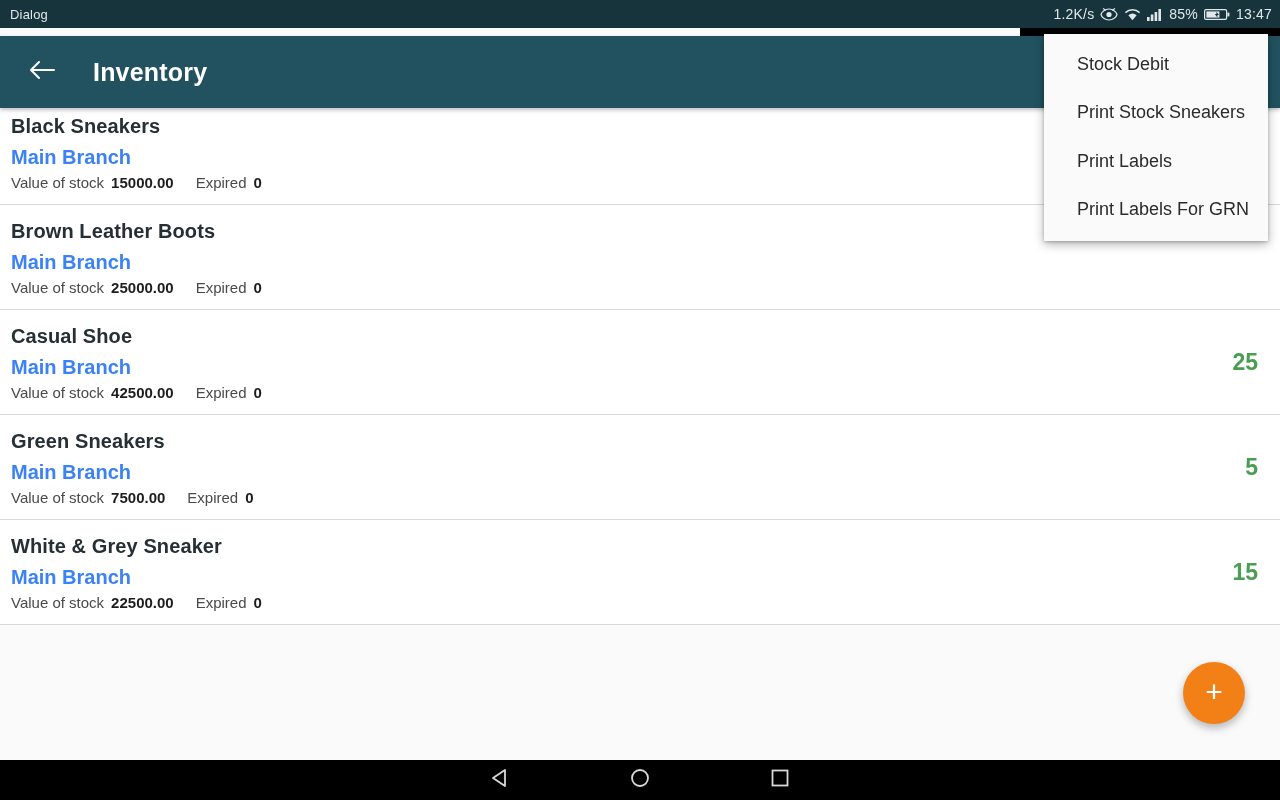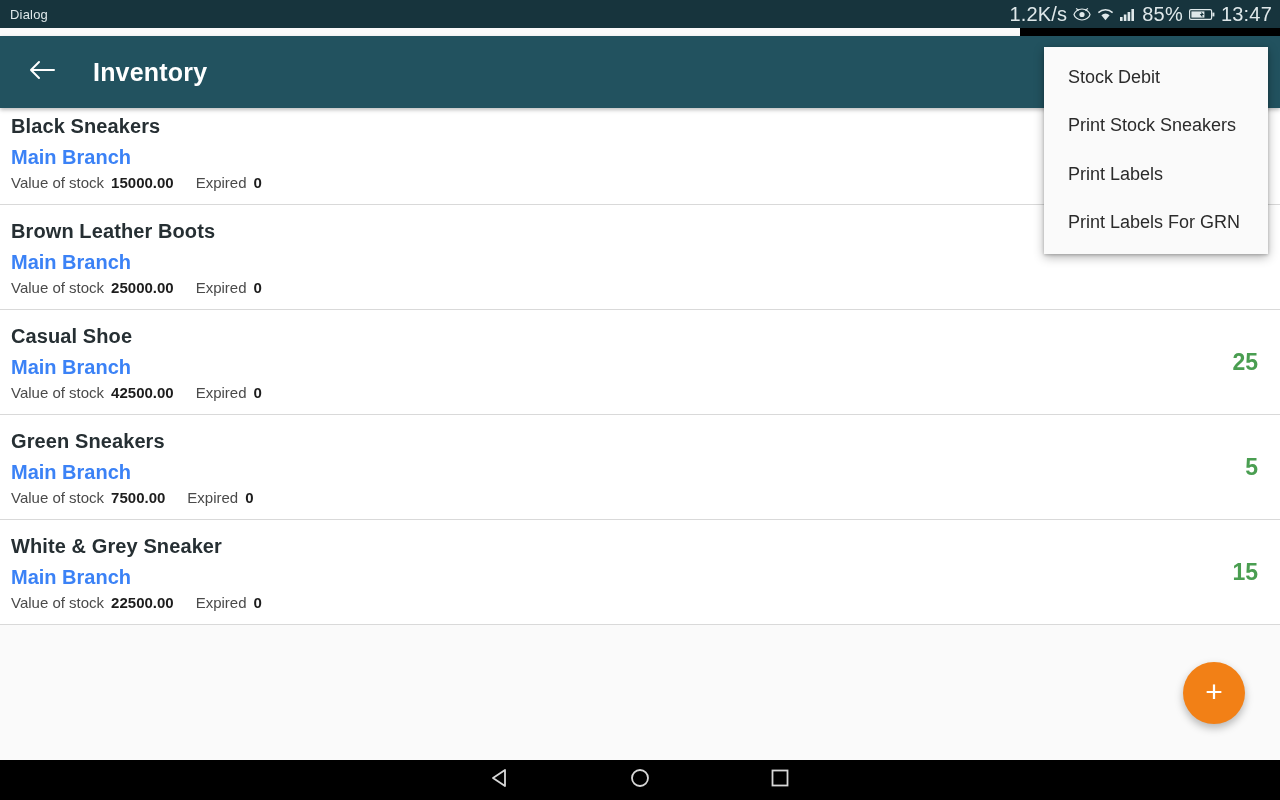--- a/index.html
+++ b/index.html
@@ -13,21 +13,21 @@
 
   
   .statusbar {
     position:absolute; top:0; left:0; width:1280px; height:28px;
     background:#17343d; color:#dfe8ea;
     display:flex; align-items:center; justify-content:space-between;
     padding:0 8px 0 10px;
     font-size:13px;
   }
   .sb-left { display:flex; align-items:center; gap:6px; }
-  .sb-right { display:flex; align-items:center; gap:6px; font-size:20px; }
+  .sb-right { display:flex; align-items:center; gap:6px; font-size:14px; }
   .sb-text { letter-spacing:.2px; }
   .eye-icon svg, .wifi-icon svg, .signal-icon svg, .battery-icon svg { display:block; }
 
   
   .appbar {
     position:absolute; top:36px; left:0; width:1280px; height:72px;
     background:#22525f;
     display:flex; align-items:center;
     box-shadow:0 2px 4px rgba(0,0,0,.26);
     z-index:2;
@@ -81,24 +81,24 @@
     box-shadow:0 4px 8px rgba(0,0,0,.28);
     cursor:pointer; z-index:3;
   }
   .fab-plus {
     color:#fff; font-size:30px; font-weight:300; line-height:1;
     margin-top:-3px;
   }
 
   
   .menu {
-    position:absolute; left:1044px; top:47px; width:224px;
+    position:absolute; left:1044px; top:34px; width:224px;
     background:#fafafa;
     box-shadow:0 3px 10px rgba(0,0,0,.30), 0 1px 3px rgba(0,0,0,.22);
-    z-index:10; padding:6px 0 8px 4px;
+    z-index:10; padding:6px 0 8px 13px;
   }
   .menu-item {
     padding:12px 0 12px 20px;
     font-size:18px; color:#2b2b2b; line-height:1.35;
     cursor:pointer; white-space:nowrap;
   }
 
   
   .navbar {
     position:absolute; bottom:0; left:0; width:1280px; height:40px;

